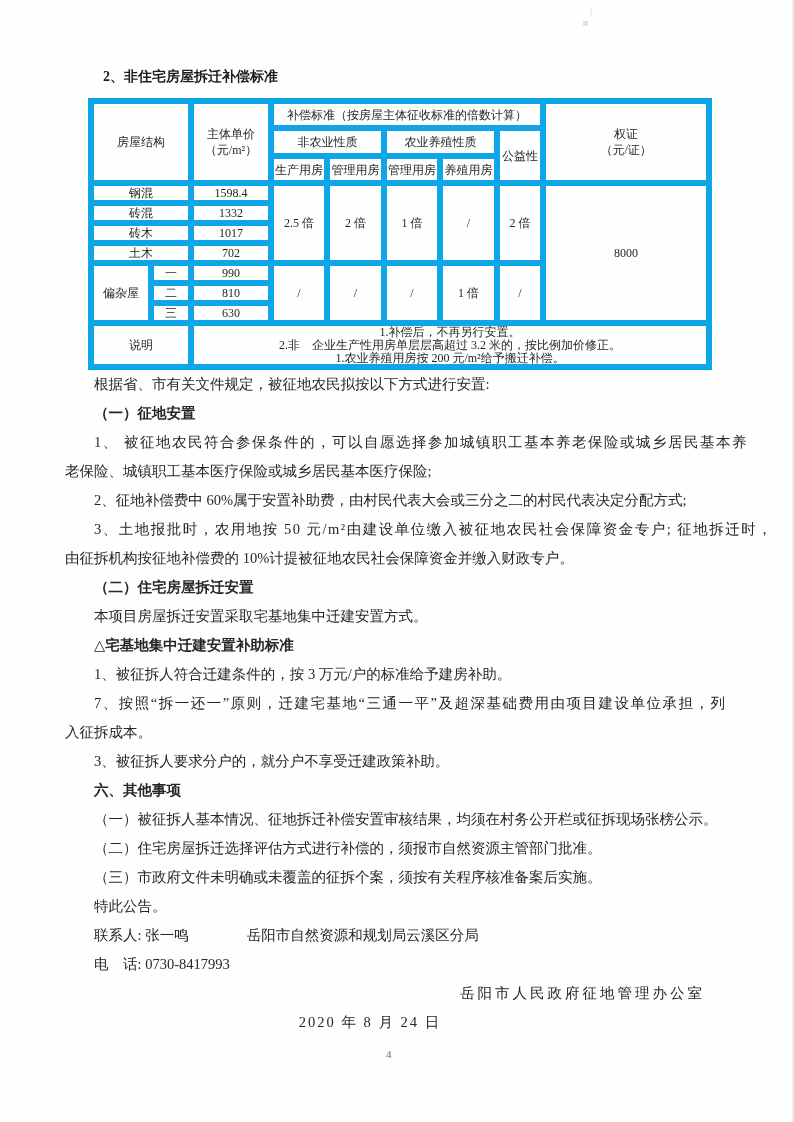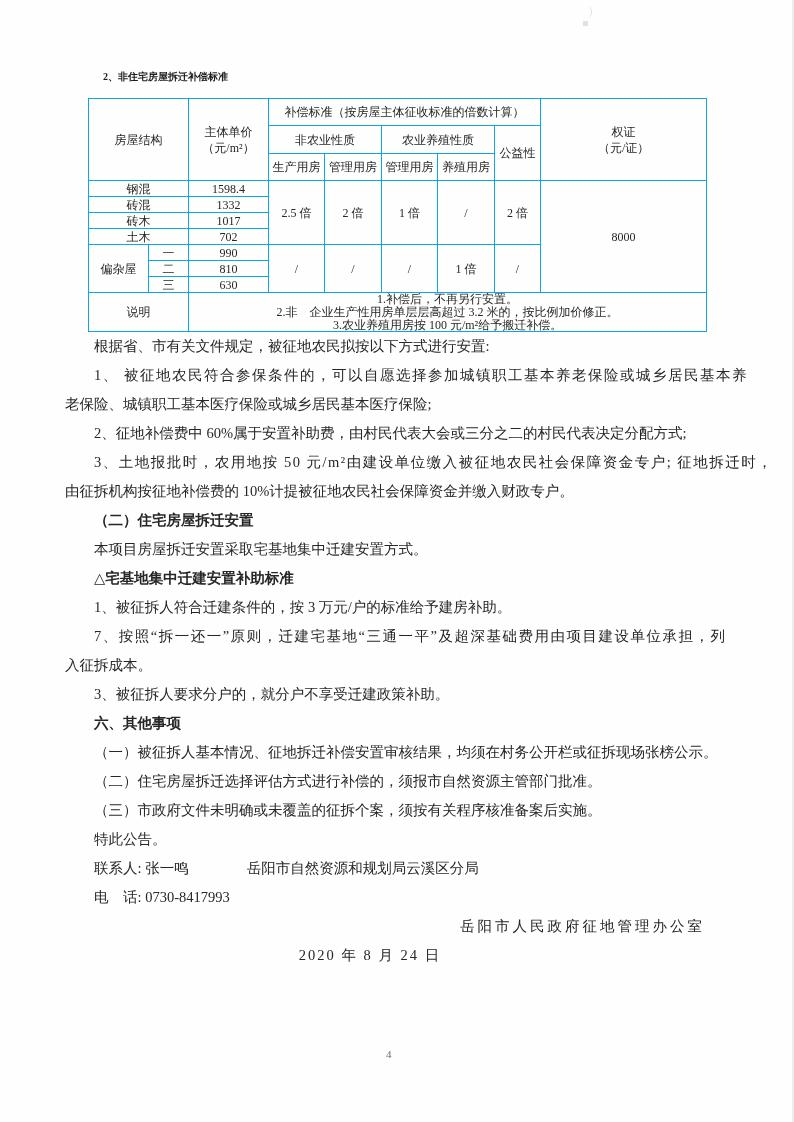--- a/index.html
+++ b/index.html
@@ -6,31 +6,31 @@
   .page {
     position:relative; width:794px; height:1122px; margin:0 auto;
     background:#fefefe; overflow:hidden;
     font-family:"Liberation Serif","DejaVu Serif",serif;
     color:#262626;
   }
   .content { position:absolute; left:65px; top:0; width:680px; }
 
   .doc-title {
     margin:66px 0 0 0; padding-left:38px;
-    font-size:10px; font-weight:700; line-height:22px; color:#1c1c1c;
+    font-size:14px; font-weight:700; line-height:22px; color:#1c1c1c;
     white-space:nowrap;
   }
 
   
   table.comp {
     border-collapse:collapse; table-layout:fixed;
     width:618px; margin:10px 0 0 23px; color:#262626;
   }
   table.comp td {
-    border:1px solid #0ea5e9; padding:0;
+    border:6px solid #0ea5e9; padding:0;
     text-align:center; vertical-align:middle;
     font-size:12px; line-height:14px;
     overflow:hidden;
   }
   tr.trh1 { height:27px; }
   tr.trh2 { height:28px; }
   tr.trh3 { height:27px; }
   tr.trb  { height:16px; }
   tr.trnote { height:36px; }
   td .cell-line { display:block; line-height:16px; }
@@ -161,28 +161,29 @@
       <tr class="trb">
         <td>三</td>
         <td>630</td>
       </tr>
 
       <tr class="trnote">
         <td colspan="2" class="note-label">说明</td>
         <td colspan="7" class="note-text">
           <div class="nline">1.补偿后，不再另行安置。</div>
           <div class="nline">2.非　企业生产性用房单层层高超过 3.2 米的，按比例加价修正。</div>
-          <div class="nline">3.农业养殖用房按 100 元/m²给予搬迁补偿。</div>
+          <div class="nline">1.农业养殖用房按 200 元/m²给予搬迁补偿。</div>
         </td>
       </tr>
     </tbody>
       </table>
 
     <div class="body-text">
       <div class="bline indent">根据省、市有关文件规定，被征地农民拟按以下方式进行安置:</div>
+      <div class="bline b indent">（一）征地安置</div>
       <div class="bline indent fill">1、 被征地农民符合参保条件的，可以自愿选择参加城镇职工基本养老保险或城乡居民基本养</div>
       <div class="bline">老保险、城镇职工基本医疗保险或城乡居民基本医疗保险;</div>
       <div class="bline indent">2、征地补偿费中 60%属于安置补助费，由村民代表大会或三分之二的村民代表决定分配方式;</div>
       <div class="bline indent fill">3、土地报批时，农用地按 50 元/m²由建设单位缴入被征地农民社会保障资金专户; 征地拆迁时，</div>
       <div class="bline">由征拆机构按征地补偿费的 10%计提被征地农民社会保障资金并缴入财政专户。</div>
       <div class="bline b indent">（二）住宅房屋拆迁安置</div>
       <div class="bline indent">本项目房屋拆迁安置采取宅基地集中迁建安置方式。</div>
       <div class="bline b indent">△宅基地集中迁建安置补助标准</div>
       <div class="bline indent">1、被征拆人符合迁建条件的，按 3 万元/户的标准给予建房补助。</div>
       <div class="bline indent fill">7、按照“拆一还一”原则，迁建宅基地“三通一平”及超深基础费用由项目建设单位承担，列</div>

